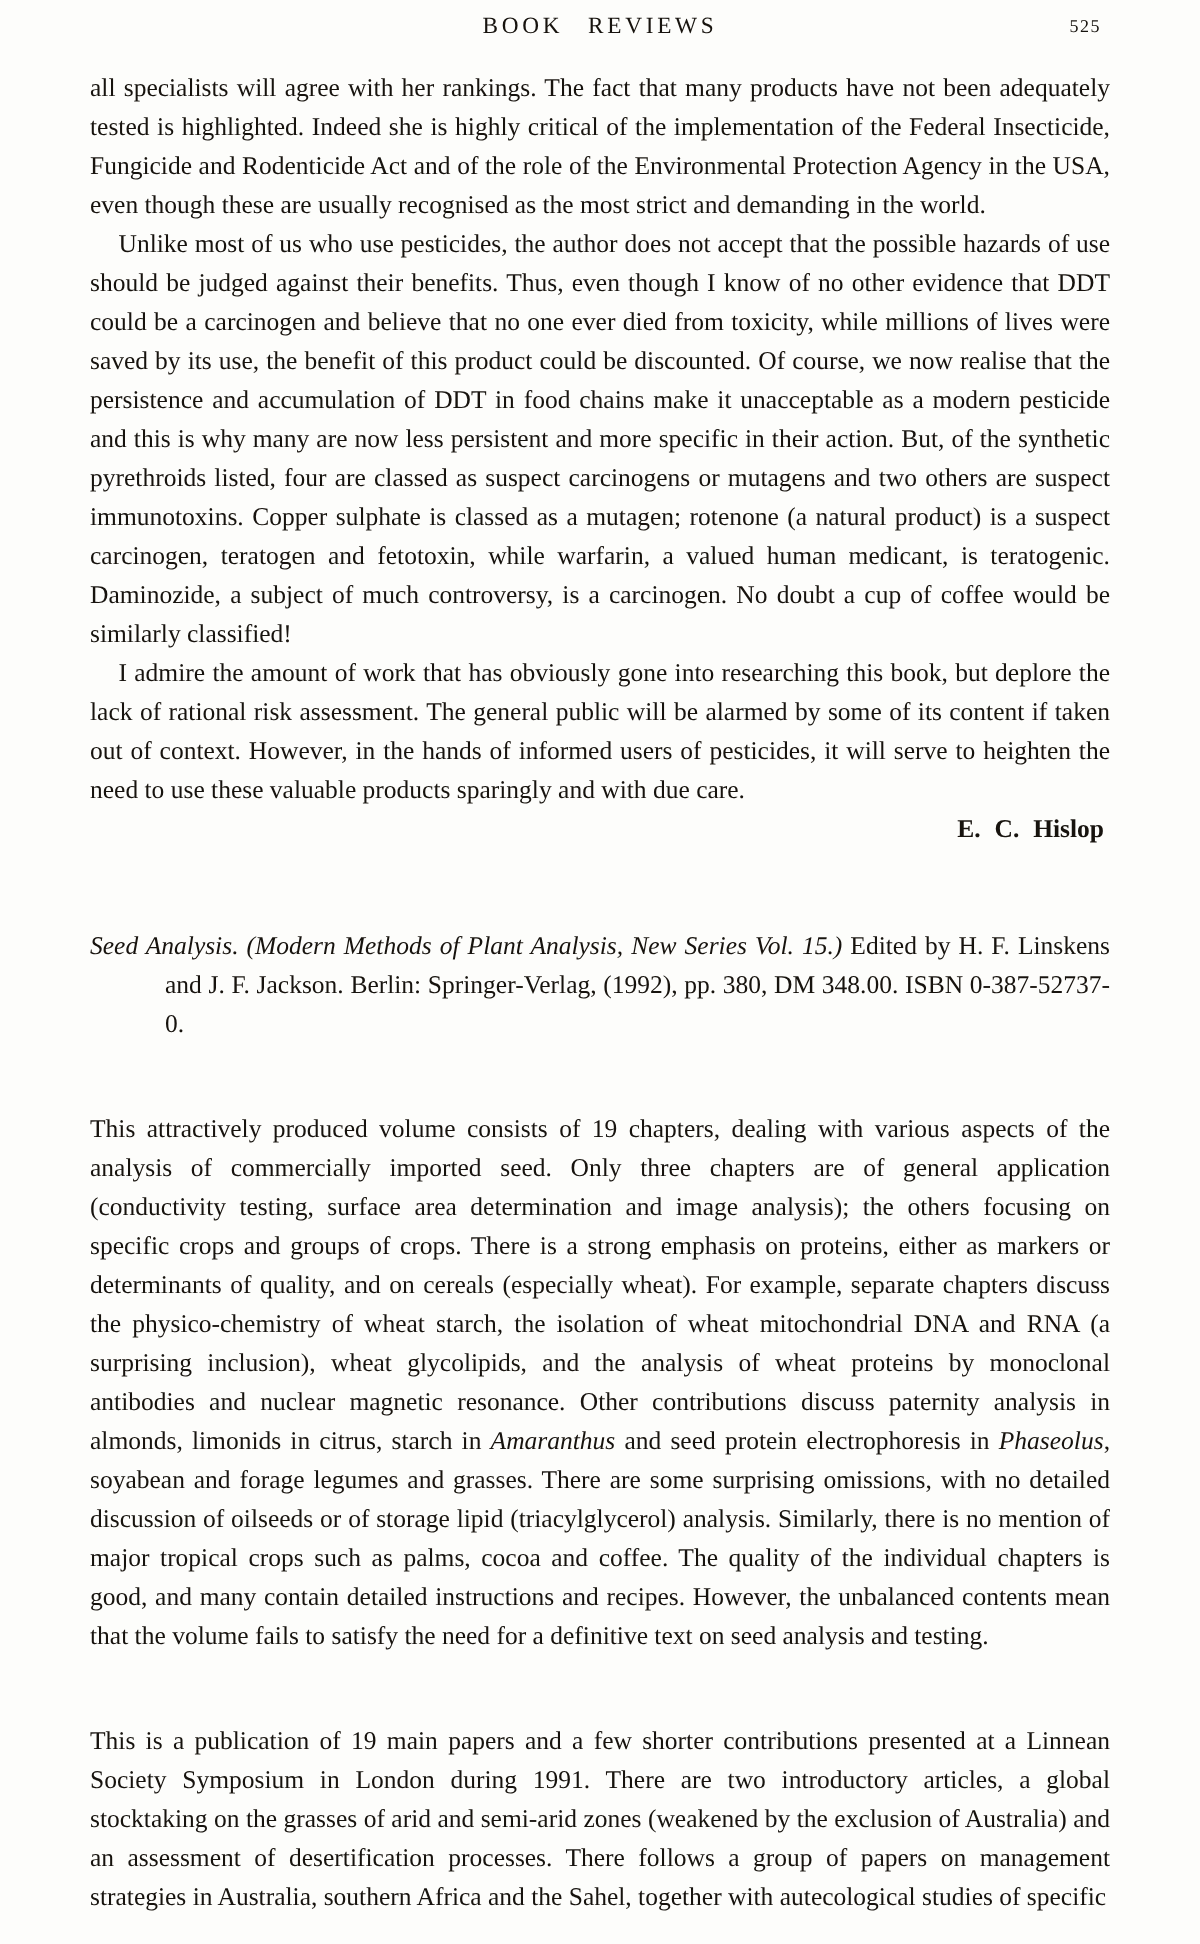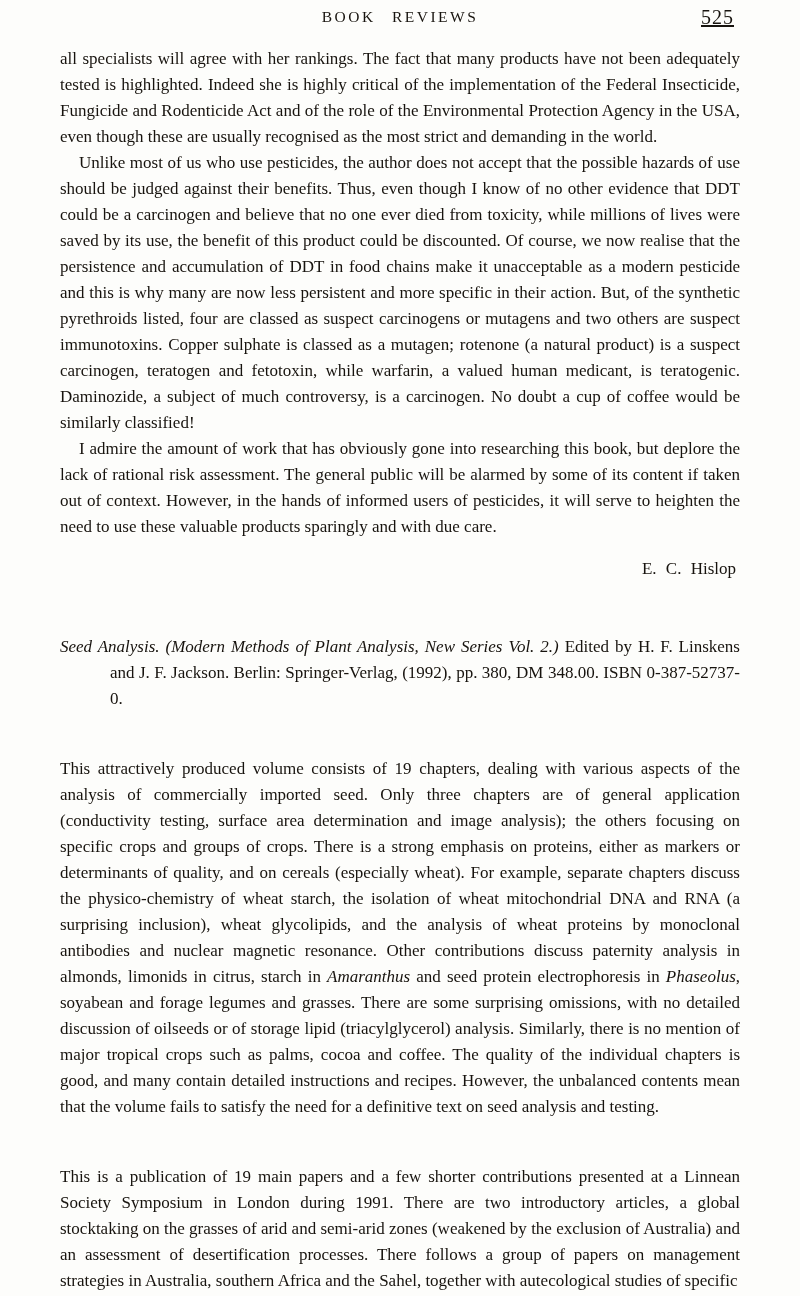--- a/index.html
+++ b/index.html
@@ -32,31 +32,30 @@
   .head-title {
     display: inline-block;
     font-size: 15.5px;
     letter-spacing: 2.5px;
     word-spacing: 10px;
   }
   .page-number {
     position: absolute;
     right: 6px;
     top: 0;
-    font-size: 20px;
+    font-size: 12px;
     letter-spacing: 1px;
-    text-decoration: underline;
   }
   p { margin: 0; }
   .indent { text-indent: 19px; }
   .signature {
     text-align: right;
-    margin-top: 16px;
     padding-right: 4px;
     word-spacing: 5px;
+    font-weight: bold;
   }
   .citation {
     margin-top: 52px;
     padding-left: 50px;
     text-indent: -50px;
   }
   .review-body { margin-top: 44px; }
   .it { font-style: italic; }
 </style>
 </head>
@@ -70,21 +69,21 @@
   </header>
 
   <section>
     <p class="body-par">all specialists will agree with her rankings. The fact that many products have not been adequately tested is highlighted. Indeed she is highly critical of the implementation of the Federal Insecticide, Fungicide and Rodenticide Act and of the role of the Environmental Protection Agency in the USA, even though these are usually recognised as the most strict and demanding in the world.</p>
     <p class="body-par indent">Unlike most of us who use pesticides, the author does not accept that the possible hazards of use should be judged against their benefits. Thus, even though I know of no other evidence that DDT could be a carcinogen and believe that no one ever died from toxicity, while millions of lives were saved by its use, the benefit of this product could be discounted. Of course, we now realise that the persistence and accumulation of DDT in food chains make it unacceptable as a modern pesticide and this is why many are now less persistent and more specific in their action. But, of the synthetic pyrethroids listed, four are classed as suspect carcinogens or mutagens and two others are suspect immunotoxins. Copper sulphate is classed as a mutagen; rotenone (a natural product) is a suspect carcinogen, teratogen and fetotoxin, while warfarin, a valued human medicant, is teratogenic. Daminozide, a subject of much controversy, is a carcinogen. No doubt a cup of coffee would be similarly classified!</p>
     <p class="body-par indent">I admire the amount of work that has obviously gone into researching this book, but deplore the lack of rational risk assessment. The general public will be alarmed by some of its content if taken out of context. However, in the hands of informed users of pesticides, it will serve to heighten the need to use these valuable products sparingly and with due care.</p>
     <p class="signature">E. C. Hislop</p>
   </section>
 
   <section>
-    <p class="citation"><span class="it">Seed Analysis. (Modern Methods of Plant Analysis, New Series Vol. 2.)</span><span> Edited by H. F. Linskens and J. F. Jackson. Berlin: Springer-Verlag, (1992), pp. 380, DM 348.00. ISBN 0-387-52737-0.</span></p>
+    <p class="citation"><span class="it">Seed Analysis. (Modern Methods of Plant Analysis, New Series Vol. 15.)</span><span> Edited by H. F. Linskens and J. F. Jackson. Berlin: Springer-Verlag, (1992), pp. 380, DM 348.00. ISBN 0-387-52737-0.</span></p>
     <p class="review-body"><span>This attractively produced volume consists of 19 chapters, dealing with various aspects of the analysis of commercially imported seed. Only three chapters are of general application (conductivity testing, surface area determination and image analysis); the others focusing on specific crops and groups of crops. There is a strong emphasis on proteins, either as markers or determinants of quality, and on cereals (especially wheat). For example, separate chapters discuss the physico-chemistry of wheat starch, the isolation of wheat mitochondrial DNA and RNA (a surprising inclusion), wheat glycolipids, and the analysis of wheat proteins by monoclonal antibodies and nuclear magnetic resonance. Other contributions discuss paternity analysis in almonds, limonids in citrus, starch in </span><span class="it">Amaranthus</span><span> and seed protein electrophoresis in </span><span class="it">Phaseolus</span><span>, soyabean and forage legumes and grasses. There are some surprising omissions, with no detailed discussion of oilseeds or of storage lipid (triacylglycerol) analysis. Similarly, there is no mention of major tropical crops such as palms, cocoa and coffee. The quality of the individual chapters is good, and many contain detailed instructions and recipes. However, the unbalanced contents mean that the volume fails to satisfy the need for a definitive text on seed analysis and testing.</span></p>
   </section>
 
   <section>
     <p class="review-body">This is a publication of 19 main papers and a few shorter contributions presented at a Linnean Society Symposium in London during 1991. There are two introductory articles, a global stocktaking on the grasses of arid and semi-arid zones (weakened by the exclusion of Australia) and an assessment of desertification processes. There follows a group of papers on management strategies in Australia, southern Africa and the Sahel, together with autecological studies of specific</p>
   </section>
 
 </div>
 
 </body></html>

